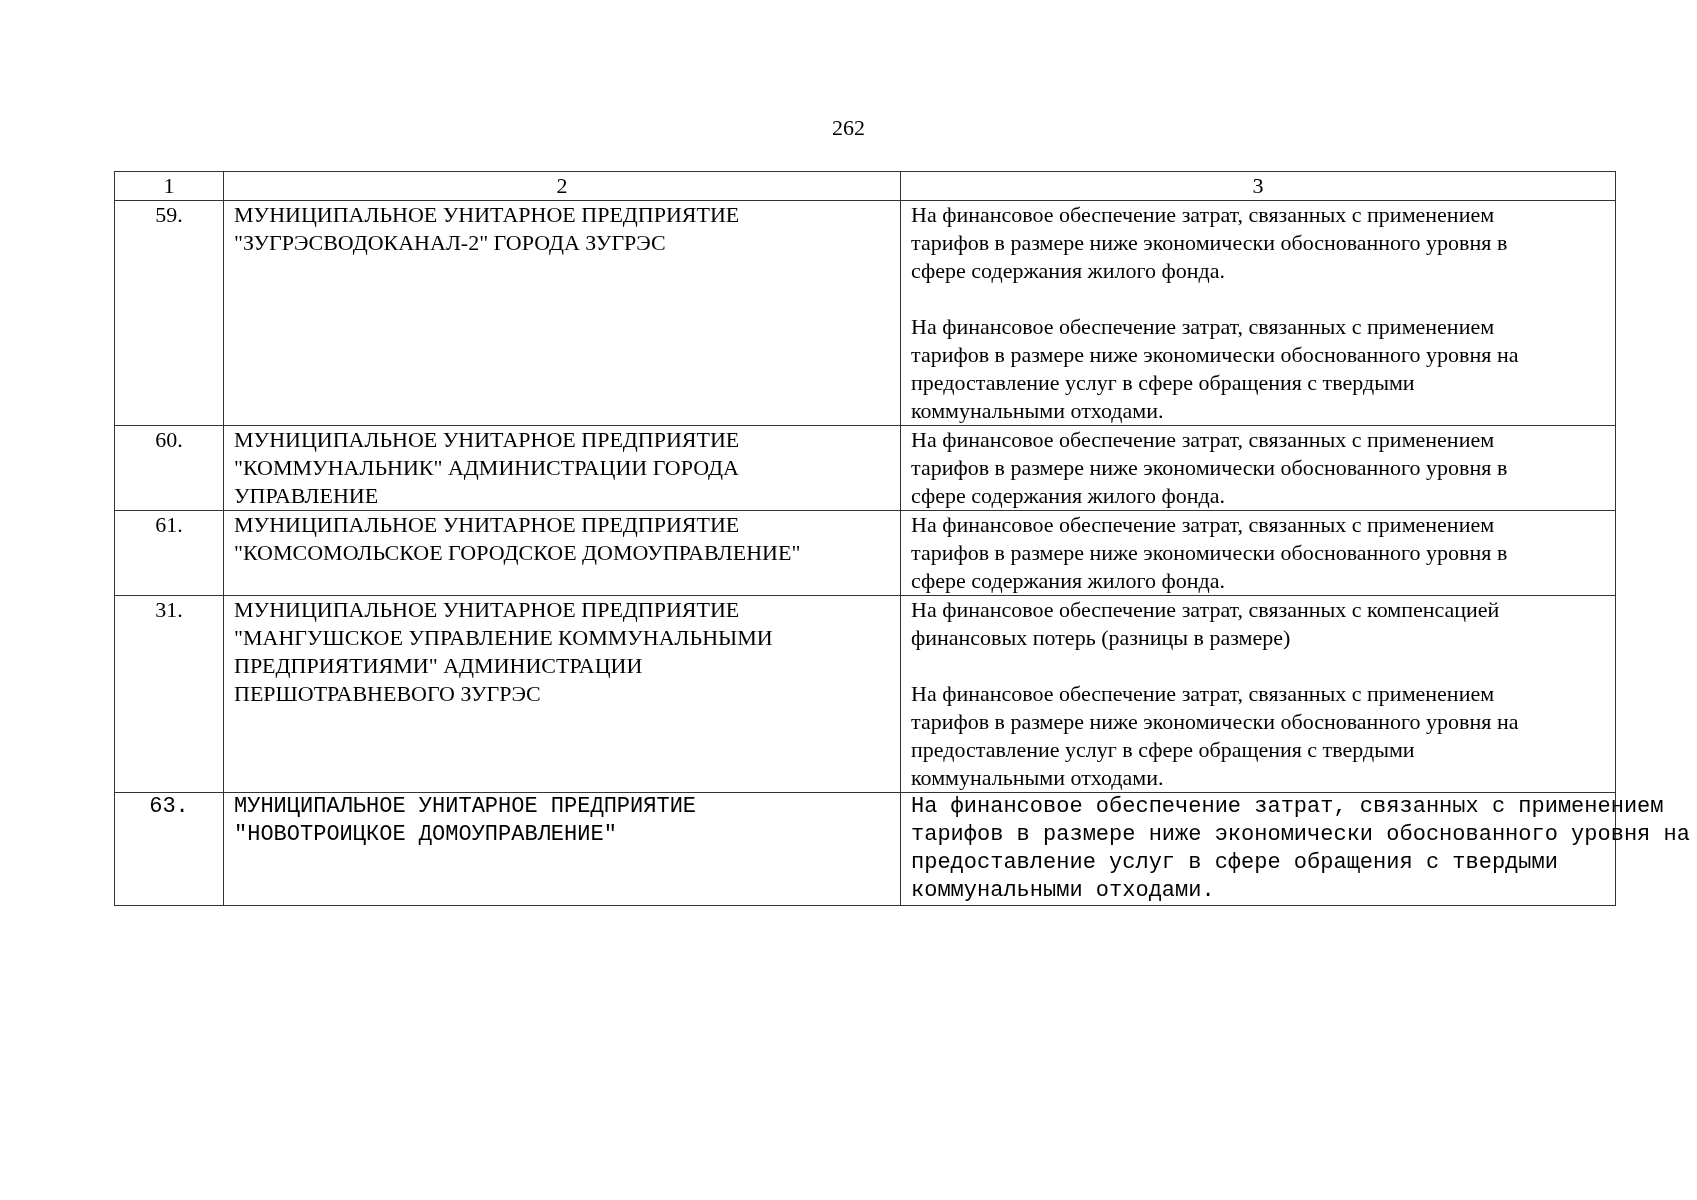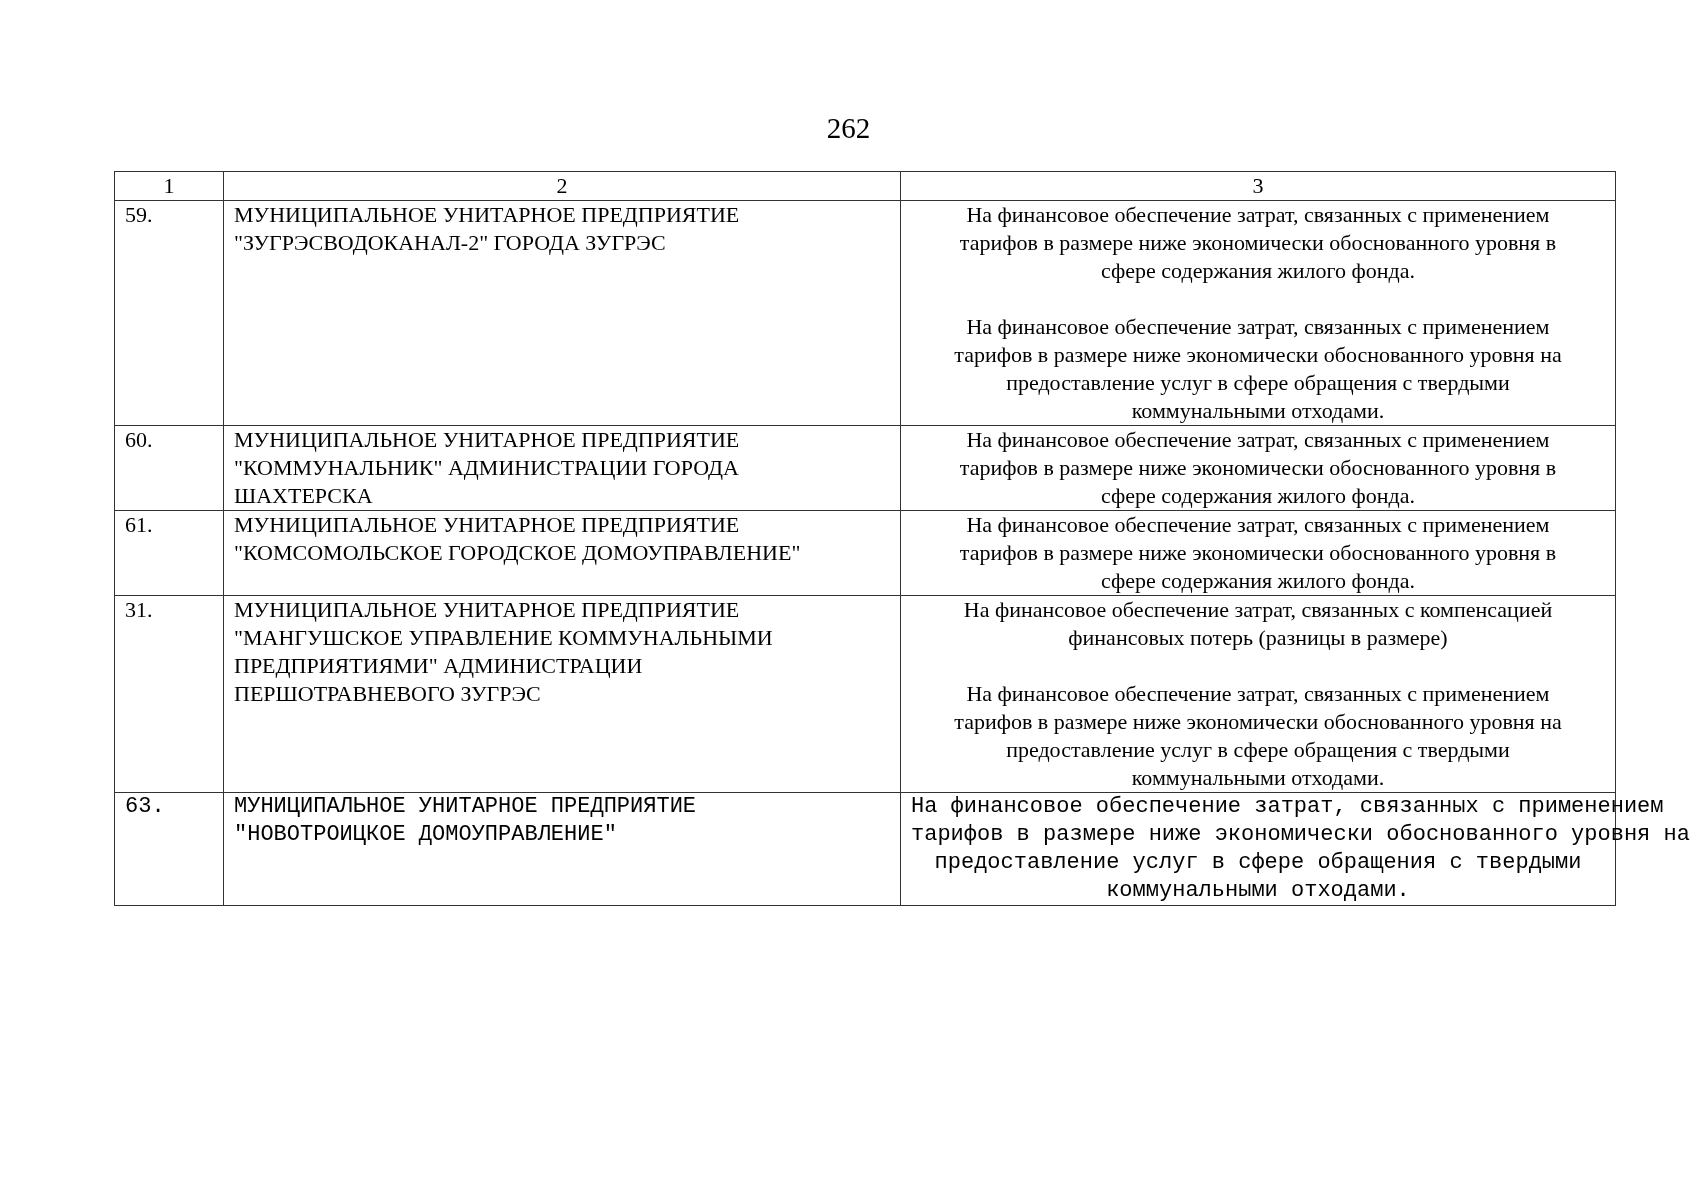--- a/index.html
+++ b/index.html
@@ -1,28 +1,28 @@
 <!DOCTYPE html>
 <html><head>
 <meta charset="utf-8">
 <style>
   html, body { margin: 0; padding: 0; background: #ffffff; }
   body { width: 1697px; height: 1200px; position: relative; overflow: hidden;
          font-family: "Liberation Serif", "DejaVu Serif", serif; color: #000; }
   .page-number { position: absolute; top: 114px; left: 0; width: 1697px; text-align: center;
-                 font-size: 29px; line-height: 28px; }
+                 font-size: 22px; line-height: 28px; }
   table.doc-table { position: absolute; top: 171px; left: 114px; width: 1501px;
                     border-collapse: collapse; table-layout: fixed; }
   table.doc-table td, table.doc-table th { border: 1.5px solid #333; vertical-align: top;
                     font-size: 22px; line-height: 28px; font-weight: normal; padding: 0 10px; }
   table.doc-table th { text-align: center; height: 28px; padding: 0; }
   col.c1 { width: 109px; } col.c2 { width: 677px; } col.c3 { width: 715px; }
-  td.num { padding: 0; }
+  td.num { text-align: center; padding: 0; }
   td.name { padding-left: 10px; }
-  td.desc { padding-left: 12px; text-align: center; }
+  td.desc { padding-left: 12px; }
   .para + .para { margin-top: 28px; }
   .line { display: block; white-space: nowrap; }
   tr.r59 td { height: 224px; }
   tr.r60 td { height: 84px; margin-left: 36px; }
   tr.r61 td { height: 84px; }
   tr.r62 td { height: 196px; }
   tr.r63 td { height: 112px; font-family: Liberation Mono, monospace; }
 </style>
 </head>
 <body>
@@ -63,21 +63,21 @@
           <span class="line">коммунальными отходами.</span>
         </div>
       </td>
     </tr>
 
     <tr class="r60">
       <td class="num">60.</td>
       <td class="name">
         <span class="line">МУНИЦИПАЛЬНОЕ УНИТАРНОЕ ПРЕДПРИЯТИЕ</span>
         <span class="line">"КОММУНАЛЬНИК" АДМИНИСТРАЦИИ ГОРОДА</span>
-        <span class="line">ШАХТЕРСКА</span>
+        <span class="line">УПРАВЛЕНИЕ</span>
       </td>
       <td class="desc">
         <div class="para">
           <span class="line">На финансовое обеспечение затрат, связанных с применением</span>
           <span class="line">тарифов в размере ниже экономически обоснованного уровня в</span>
           <span class="line">сфере содержания жилого фонда.</span>
         </div>
       </td>
     </tr>
 

